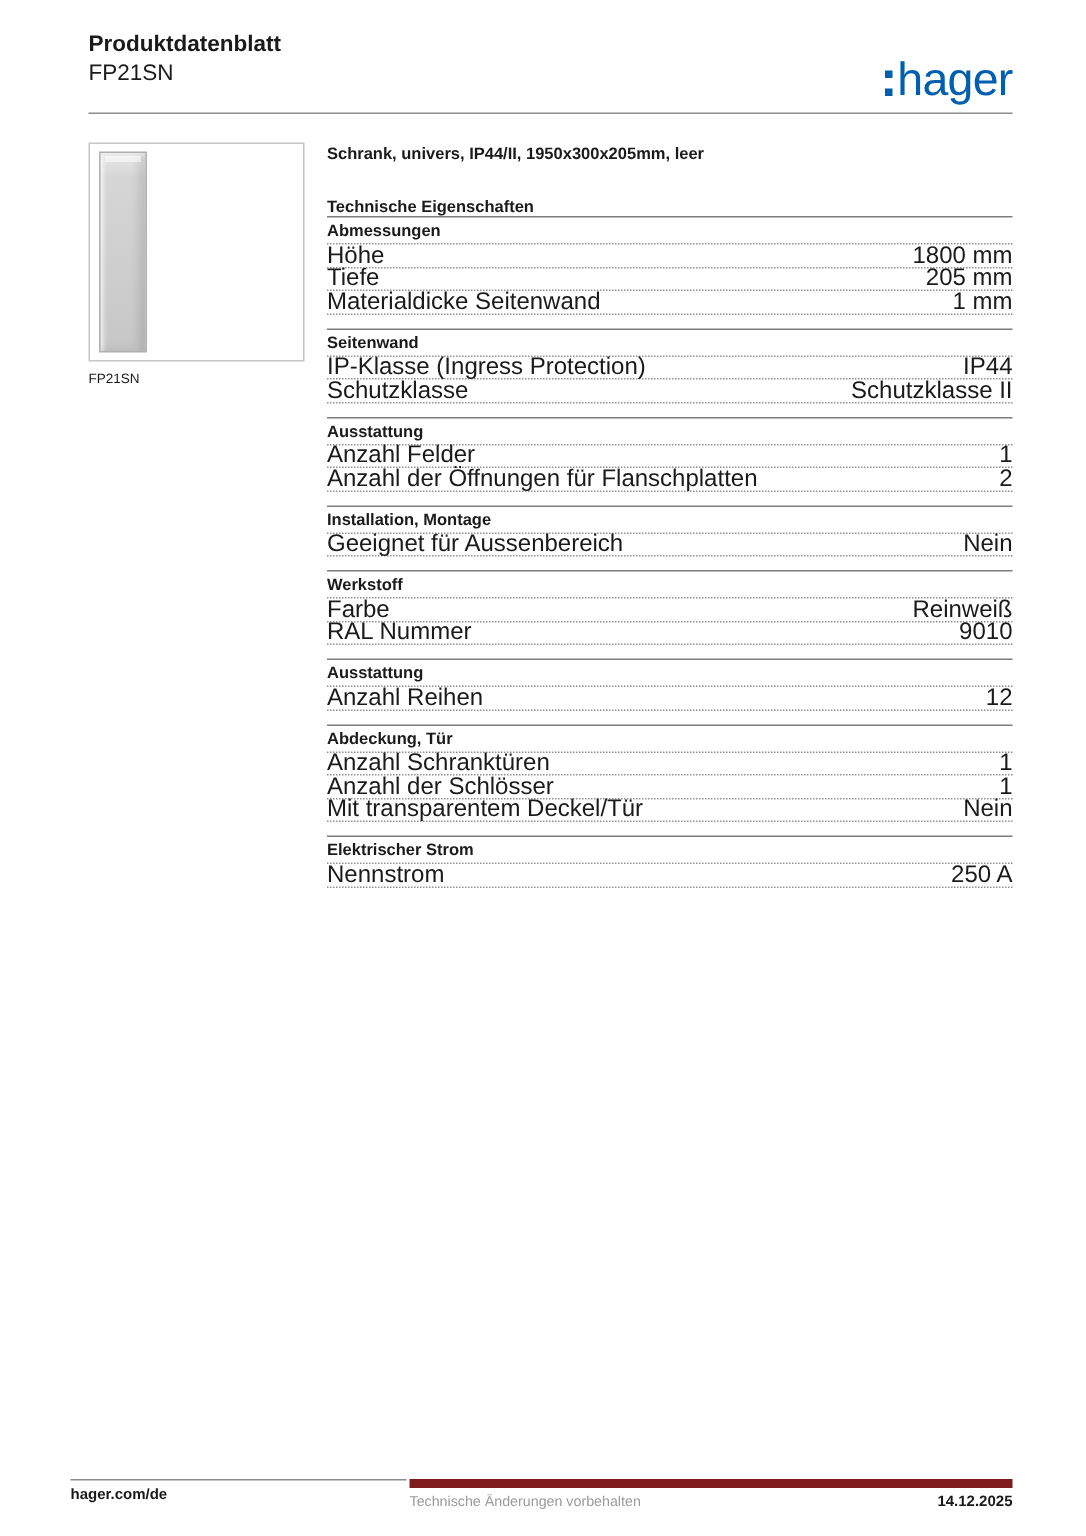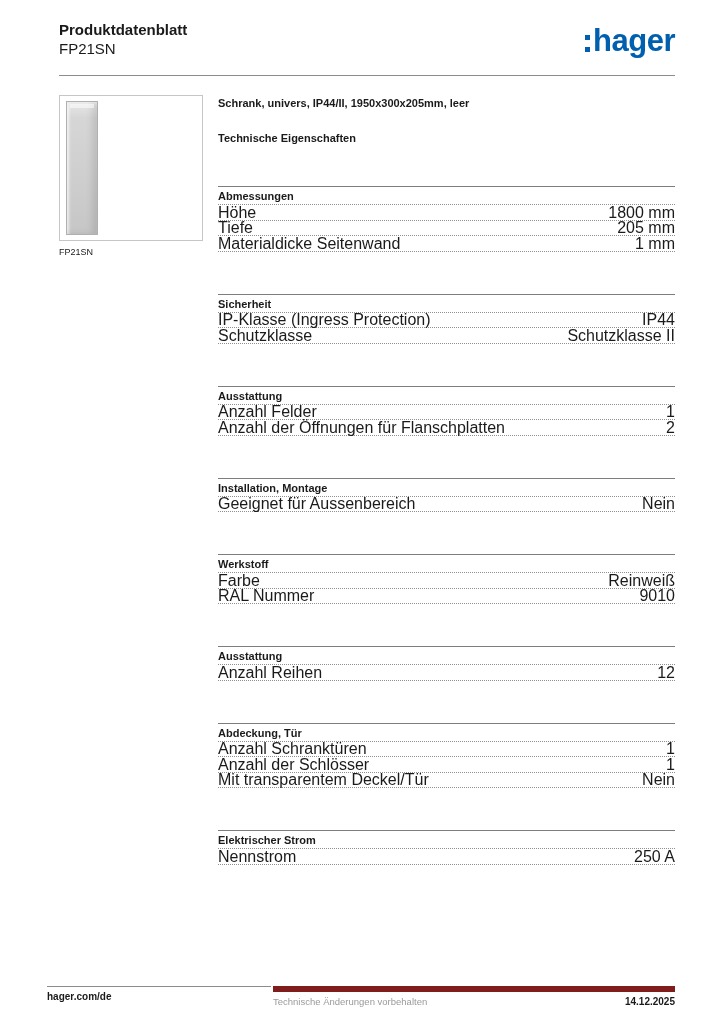--- a/index.html
+++ b/index.html
@@ -15,22 +15,22 @@
   
   .header {
     position:absolute; left:59px; right:49px; top:20px; height:56px;
     border-bottom:1px solid #8c8c8c;
     display:flex; justify-content:space-between; align-items:flex-start;gap:39px;
   }
   .doc-title { font-size:15px; font-weight:bold; line-height:19px; }
   .doc-subtitle { font-size:15px; line-height:19px; font-weight:normal; }
   .logo {
     display:flex; align-items:flex-end;
-    font-size:31px; font-weight:bold; line-height:0.82;
-    letter-spacing:-0.5px; margin-top:8px;
+    font-size:31px; font-weight:normal; line-height:0.82;
+    letter-spacing:-0.5px; margin-top:20px;
   }
   .logo-colon { display:flex; flex-direction:column; justify-content:space-between; height:17px; margin-right:3px; margin-bottom:1px; }
   .logo-colon i { display:block; width:5px; height:5px; background:currentColor; }
 
   
   .content { position:absolute; left:59px; right:49px; top:95px; display:flex; }
   .left-col { width:144px; margin-right:15px; flex:none; }
   .product-image-box {
     width:144px; height:146px; border:1px solid #c6c6c6; background:#fff; position:relative;
   }
@@ -43,21 +43,21 @@
   .cabinet::after {
     content:""; position:absolute; left:3px; right:3px; top:2px; height:4px;
     background:rgba(255,255,255,0.55);
   }
   .image-caption { font-size:9px; margin-top:6px; color:#1a1a1a; }
 
   .right-col { flex:1; min-width:0; }
   .product-description { font-size:11px; font-weight:bold; margin-top:2px; }
   .tech-title { font-size:11px; font-weight:bold; margin-top:23px; }
 
-  .spec-section { margin-bottom:9px;margin-top:42px; }
+  .spec-section { margin-bottom:9px; }
   .spec-title {
     font-size:11px; font-weight:bold;
     border-top:1px solid #7d7d7d;
     padding:3px 0 2px;
   }
   .spec-row {
     display:flex; justify-content:space-between; align-items:baseline;
     font-size:16px;
     border-top:1px dotted #909090;
     padding:1.5px 0 1.5px;
@@ -123,21 +123,21 @@
             <div class="spec-row">
               <span class="spec-label">Tiefe</span>
               <span class="spec-value">205 mm</span>
             </div>
             <div class="spec-row">
               <span class="spec-label">Materialdicke Seitenwand</span>
               <span class="spec-value">1 mm</span>
             </div>
           </section>
           <section class="spec-section">
-            <div class="spec-title">Sicherheit</div>
+            <div class="spec-title">Seitenwand</div>
             <div class="spec-row">
               <span class="spec-label">IP-Klasse (Ingress Protection)</span>
               <span class="spec-value">IP44</span>
             </div>
             <div class="spec-row">
               <span class="spec-label">Schutzklasse</span>
               <span class="spec-value">Schutzklasse II</span>
             </div>
           </section>
           <section class="spec-section">

